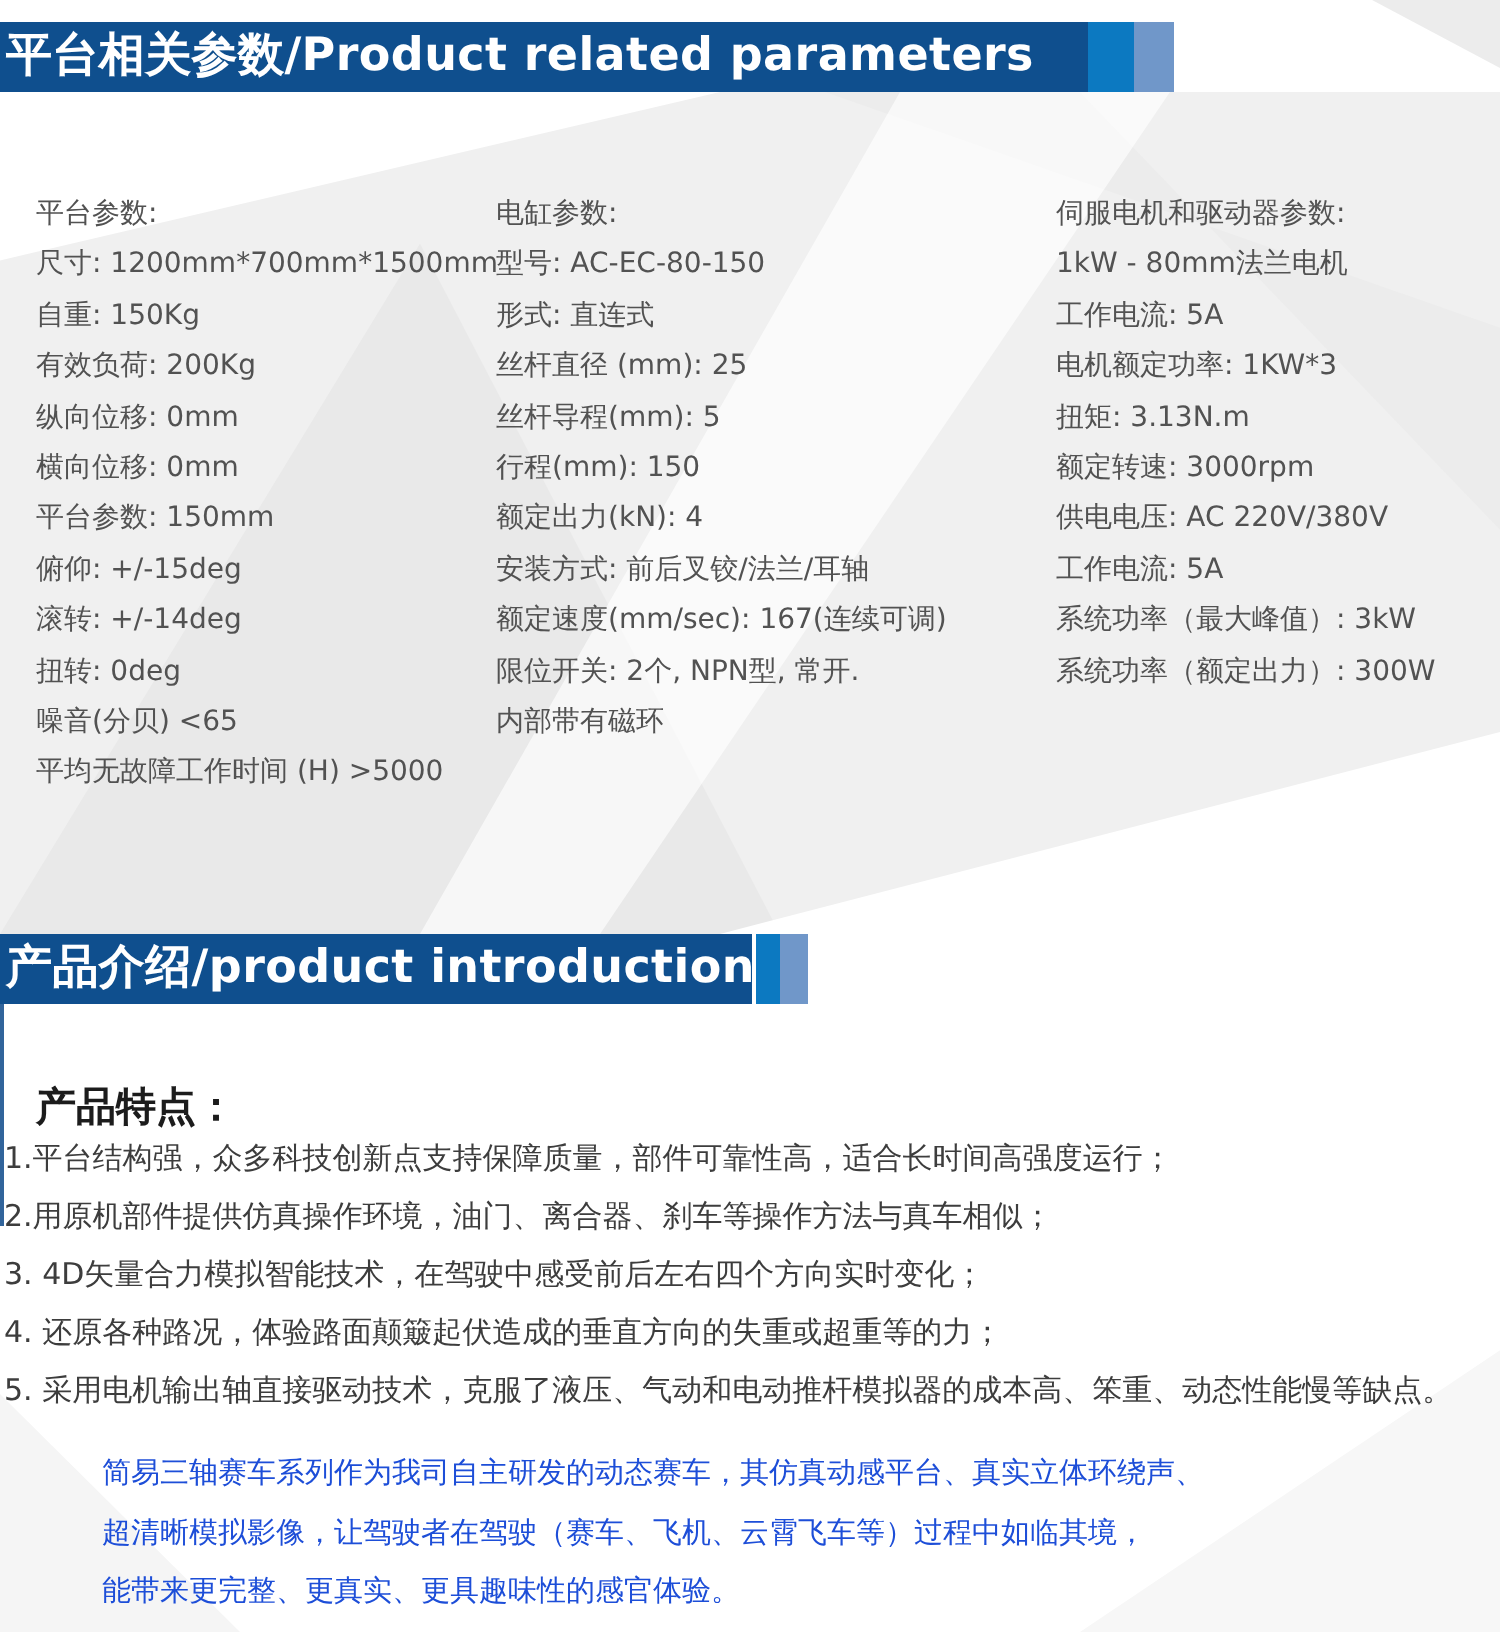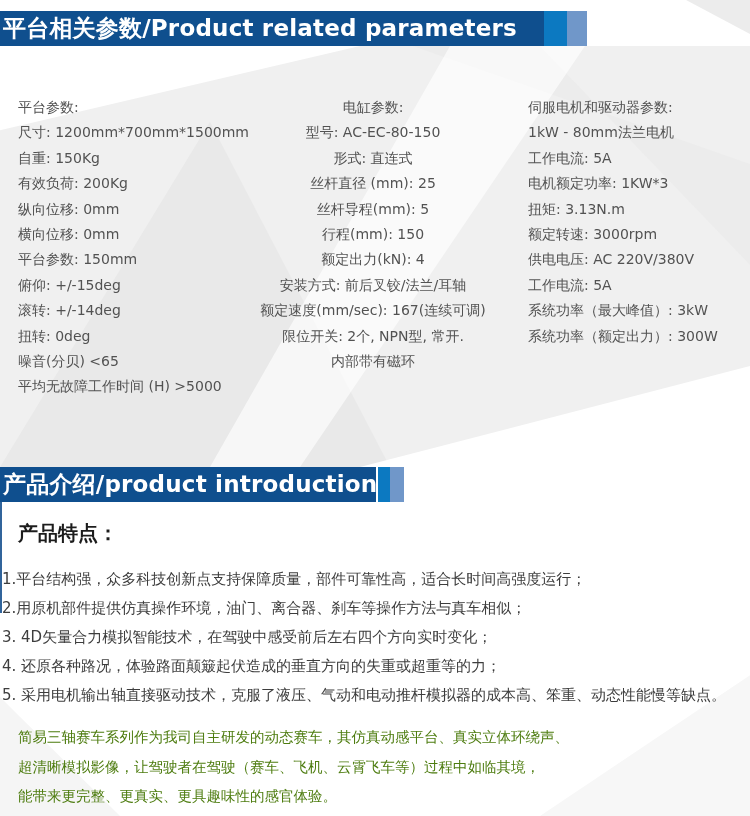--- a/index.html
+++ b/index.html
@@ -33,39 +33,39 @@
   .pg{position:absolute;inset:0;}
   .pg-base{background:#f0f0f0;}
   .pg-dark1{background:#e9e9e9;clip-path:polygon(0 100%,28% 18%,52% 100%);}
   .pg-dark2{background:#ececec;clip-path:polygon(55% 0,100% 28%,100% 52%,72% 0);}
   .pg-white-tl{background:#ffffff;clip-path:polygon(0 0,48% 0,0 20%);}
   .pg-white-band{background:rgba(255,255,255,0.65);clip-path:polygon(60% 0,78% 0,40% 100%,28% 100%);}
   .pg-white-br{background:#ffffff;clip-path:polygon(48% 100%,100% 76%,100% 100%);}
   
   .col{position:absolute;top:95px;}
   .col-left{left:18px;width:232px;}
-  .col-mid{left:248px;width:250px;text-align:center;}
+  .col-mid{left:248px;width:250px;}
   .col-right{left:528px;width:250px;}
   .param-row{
     height:25.4px;line-height:25.4px;font-size:14px;color:#525252;
     white-space:nowrap;
   }
   
   .intro-bg{position:absolute;top:503px;left:0;width:750px;height:313px;overflow:hidden;}
   .ig1{position:absolute;inset:0;background:#f5f5f5;clip-path:polygon(0 62%,16% 100%,0 100%);}
   .ig2{position:absolute;inset:0;background:#f7f7f7;clip-path:polygon(72% 100%,100% 55%,100% 100%);}
   .left-accent-line{position:absolute;top:502px;left:0;width:2px;height:111px;background:#31649b;}
   .features-heading{
-    position:absolute;top:520px;left:18px;font-size:20px;font-weight:bold;color:#1c1c1c;
+    position:absolute;top:540px;left:18px;font-size:20px;font-weight:bold;color:#1c1c1c;
     white-space:nowrap;
   }
   .features-list{position:absolute;top:565px;left:2px;width:730px;}
   .feature-row{height:29px;line-height:29px;font-size:15px;color:#3d3d3d;white-space:nowrap;}
   .intro-paragraph{position:absolute;top:723px;left:18px;width:730px;}
-  .intro-line{height:29.5px;line-height:29.5px;font-size:14.5px;color:#4d7c0f;white-space:nowrap;}
+  .intro-line{height:29.5px;line-height:29.5px;font-size:14.5px;color:#1d4ed8;white-space:nowrap;margin-left:33px;}
 </style>
 </head>
 <body>
 
 <div class="page">
 
   <div class="corner-wedge"></div>
 
   <div class="banner banner-1">平台相关参数/Product related parameters</div>
   <div class="sq sq-mid sq-mid-1"></div>

